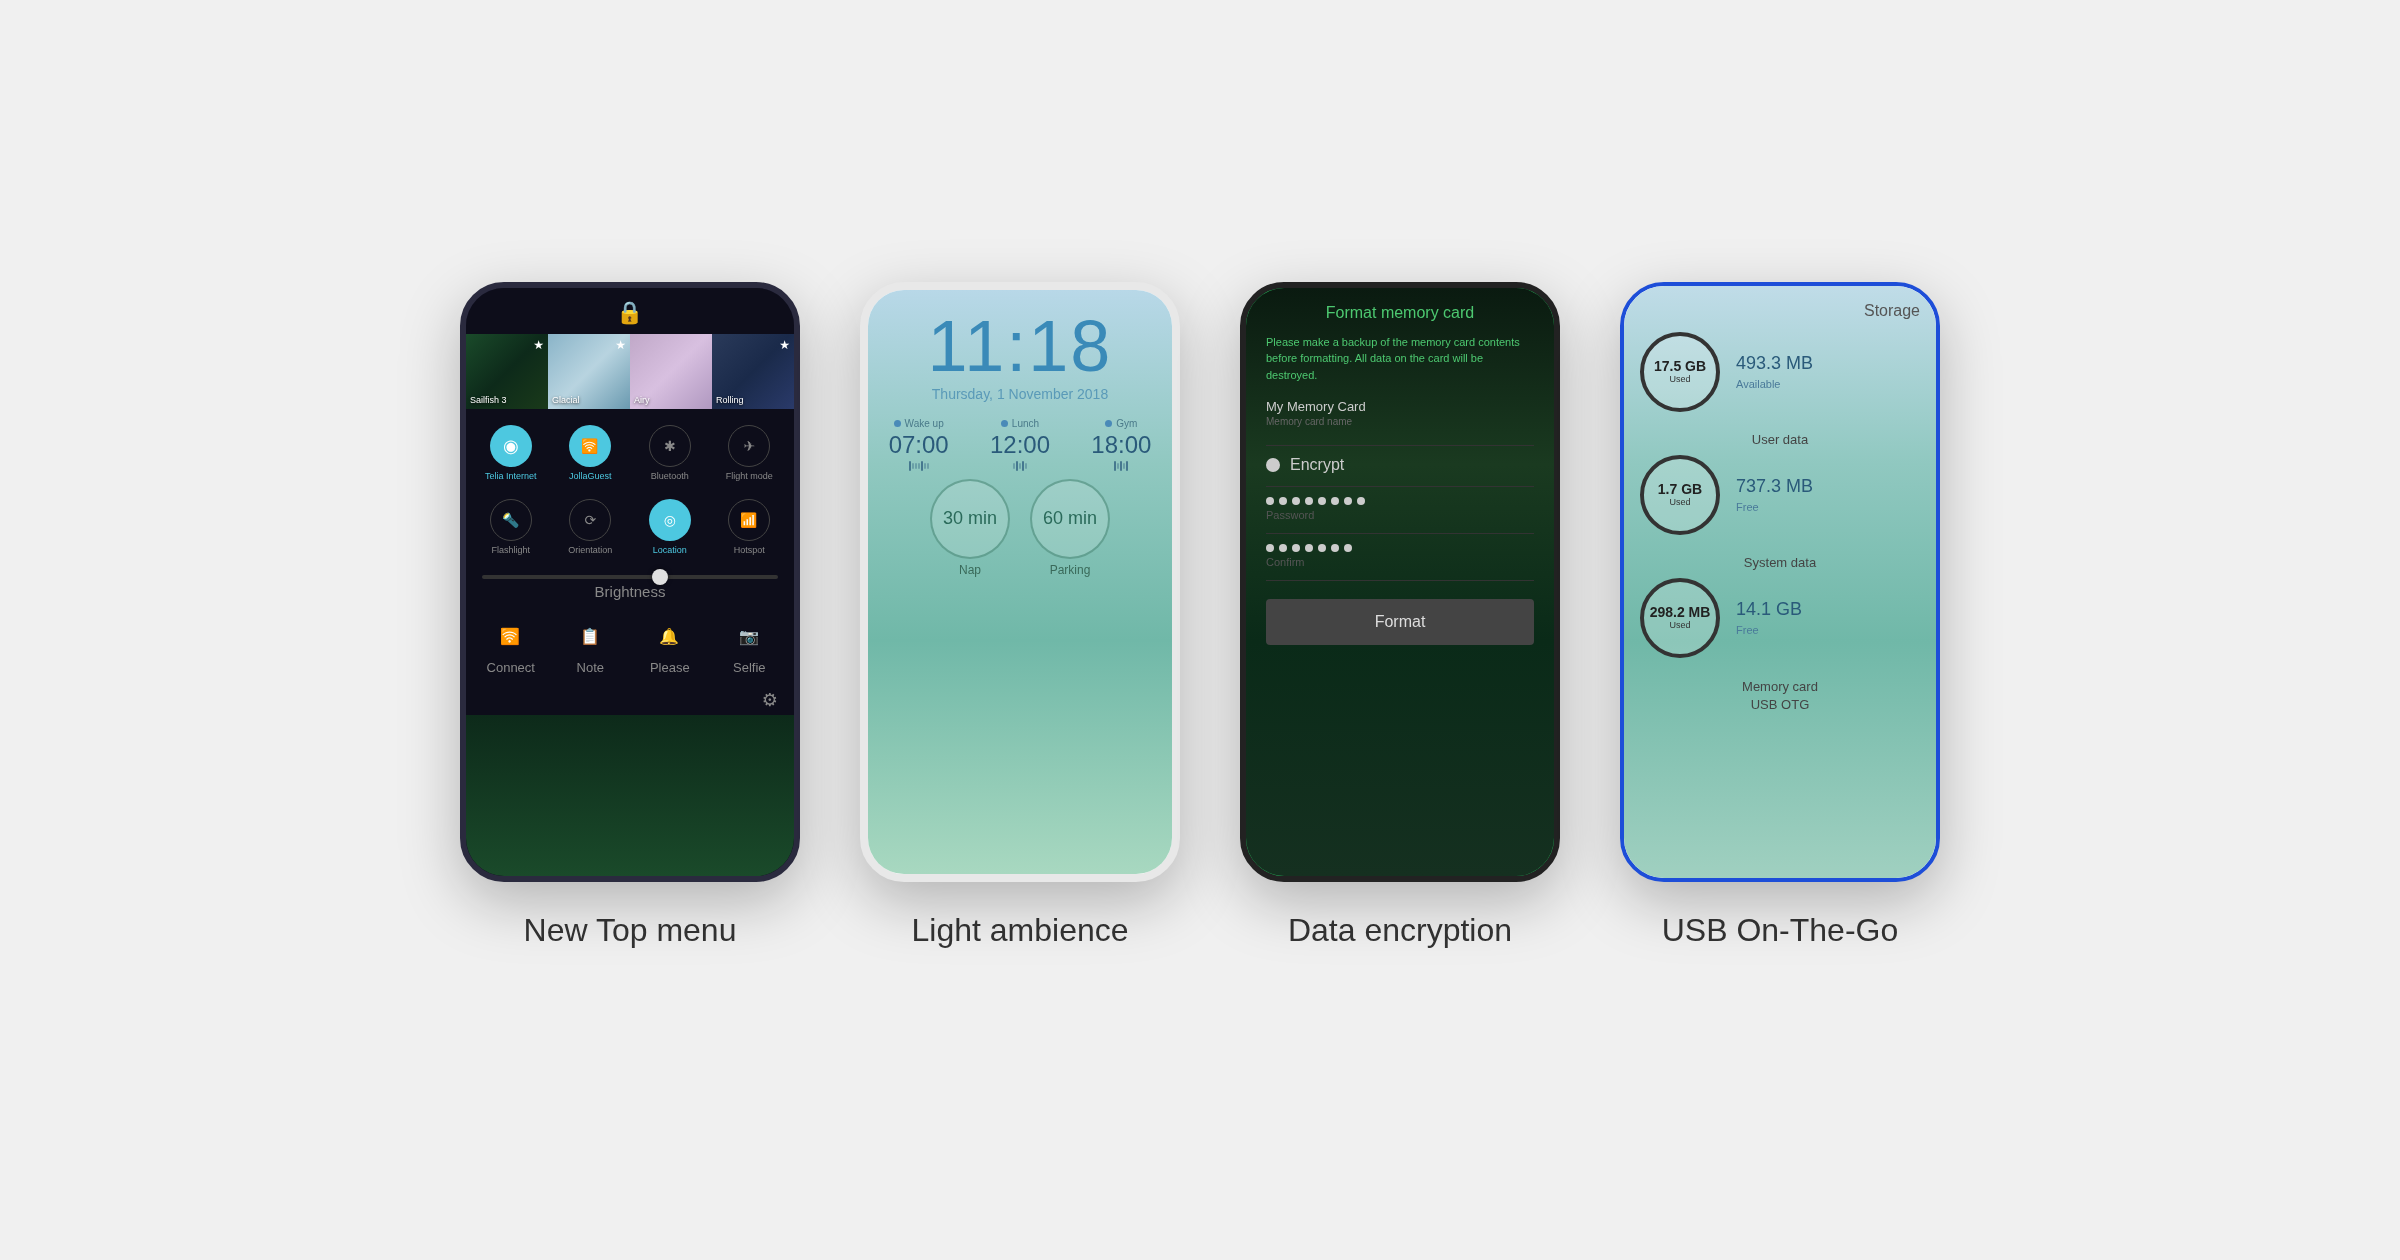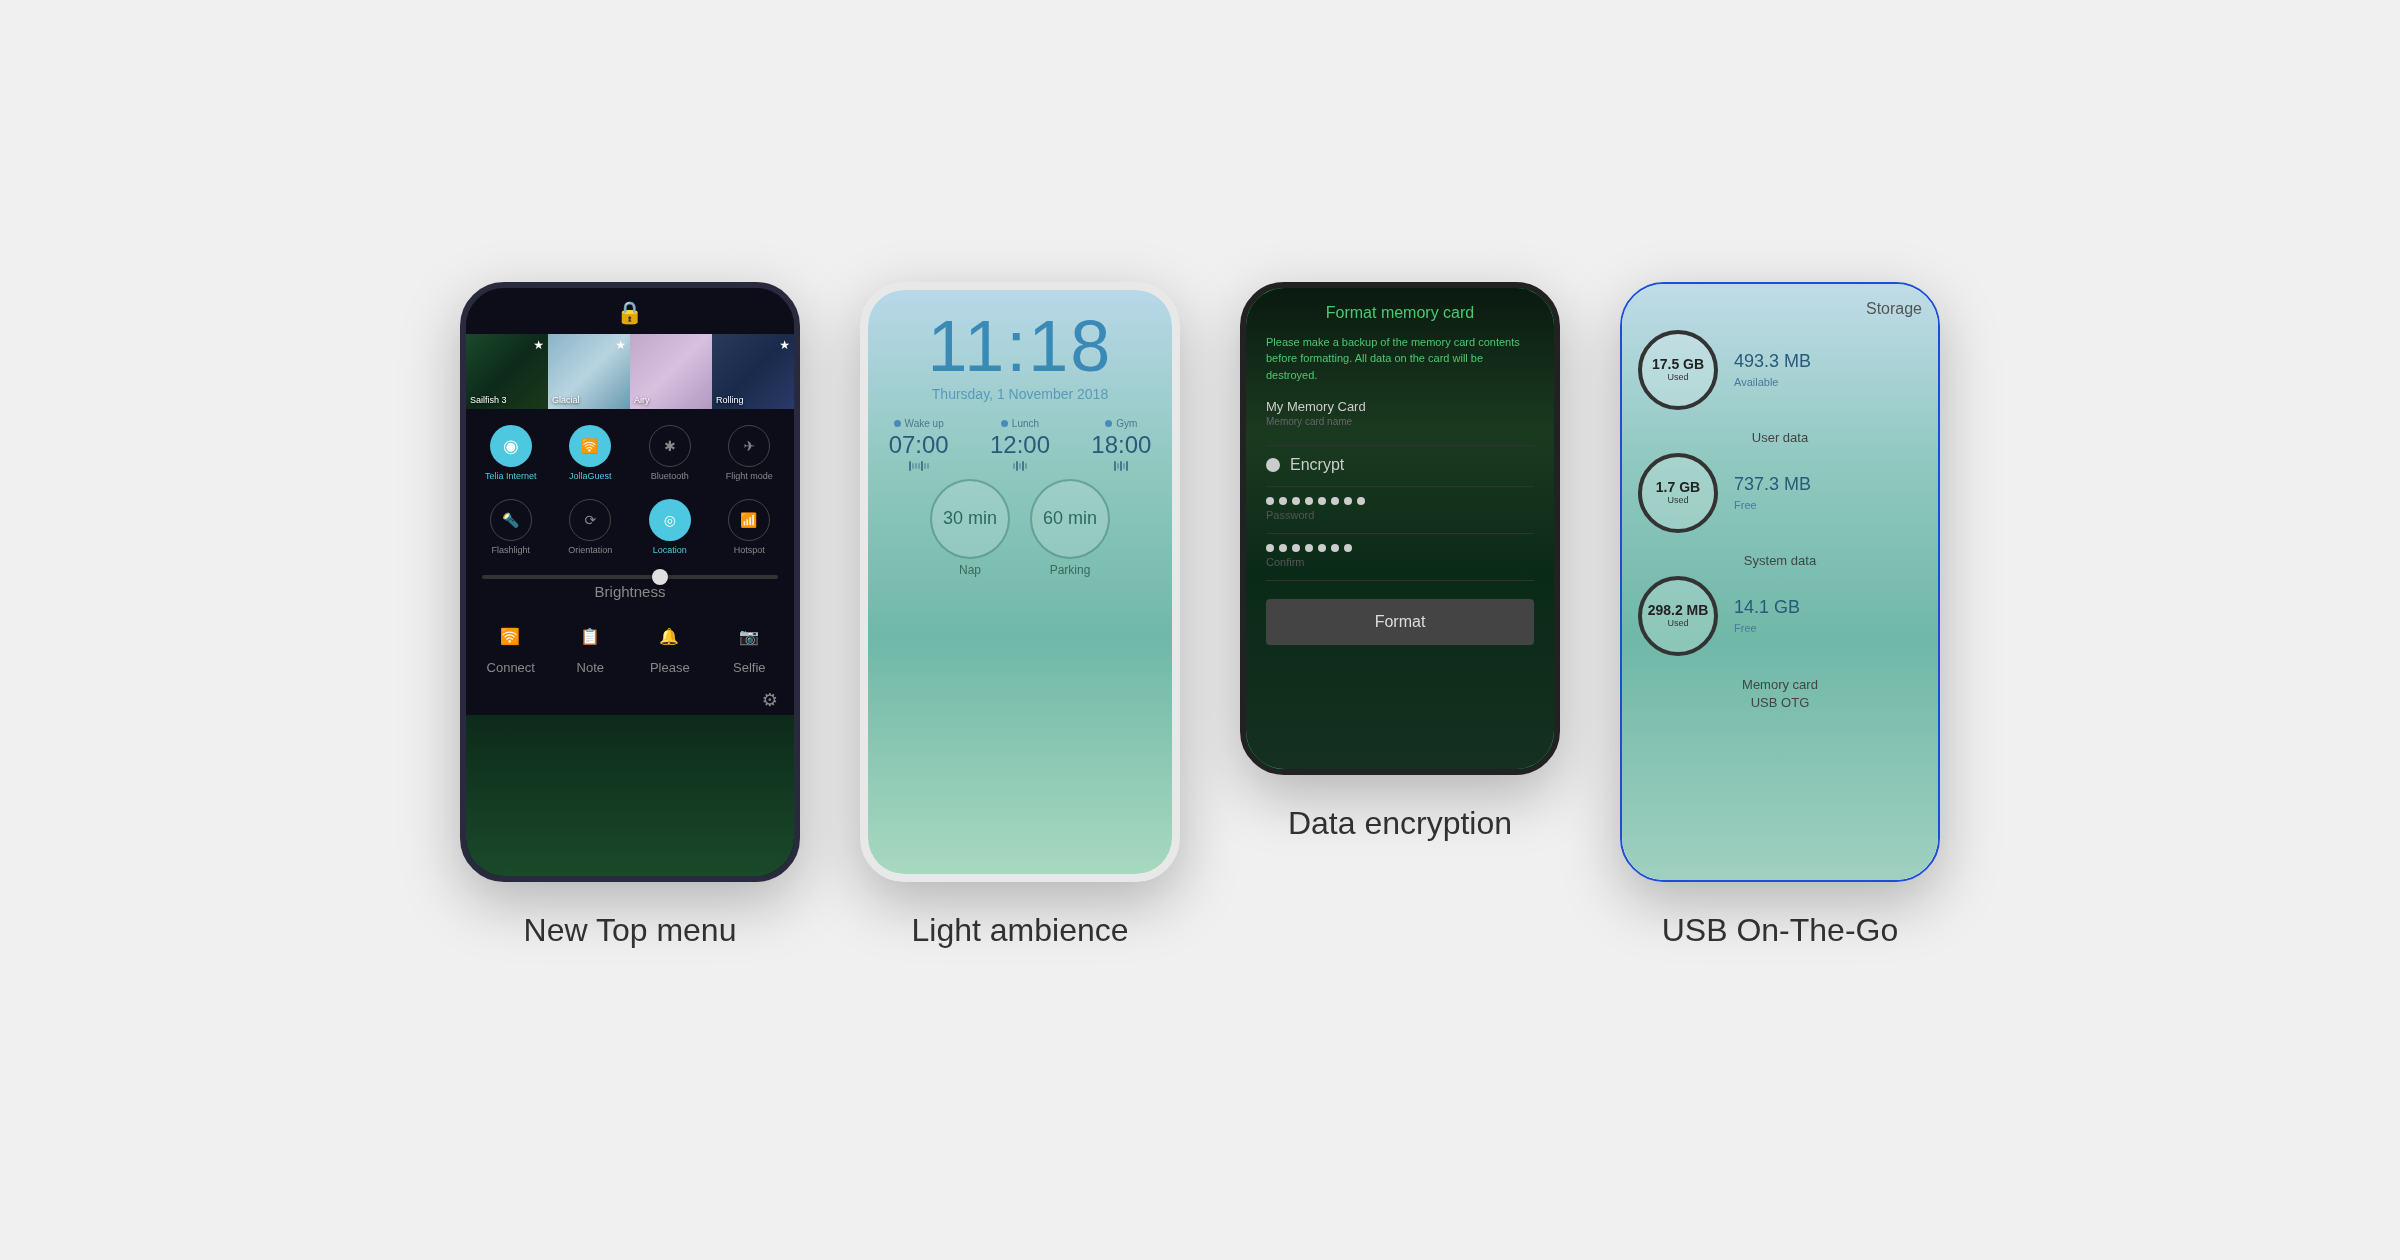--- a/index.html
+++ b/index.html
@@ -376,21 +376,21 @@
 
     .timer-name {
       font-size: 12px;
       color: #3a6a5a;
       margin-top: 4px;
     }
 
     
     .phone3 .phone-shell {
       width: 320px;
-      height: 493px;
+      height: 600px;
       background: #22c55e;
       border: 6px solid #222;
     }
 
     .phone3-inner {
       width: 100%;
       height: 100%;
       background: linear-gradient(180deg, #0a1a10 0%, #1a3a20 30%, #0a2a18 60%, #153020 100%);
       display: flex;
       flex-direction: column;
@@ -483,21 +483,21 @@
       text-align: center;
       margin-top: 8px;
       cursor: pointer;
     }
 
     
     .phone4 .phone-shell {
       width: 320px;
       height: 600px;
       background: white;
-      border: 2px solid #1d4ed8;
+      border: 4px solid #1d4ed8;
     }
 
     .phone4-inner {
       width: 100%;
       height: 100%;
       background: linear-gradient(180deg, #c0dce8 0%, #90c8c0 30%, #70b8a8 60%, #a0d0c0 100%);
       display: flex;
       flex-direction: column;
       padding: 16px 16px 10px;
     }

